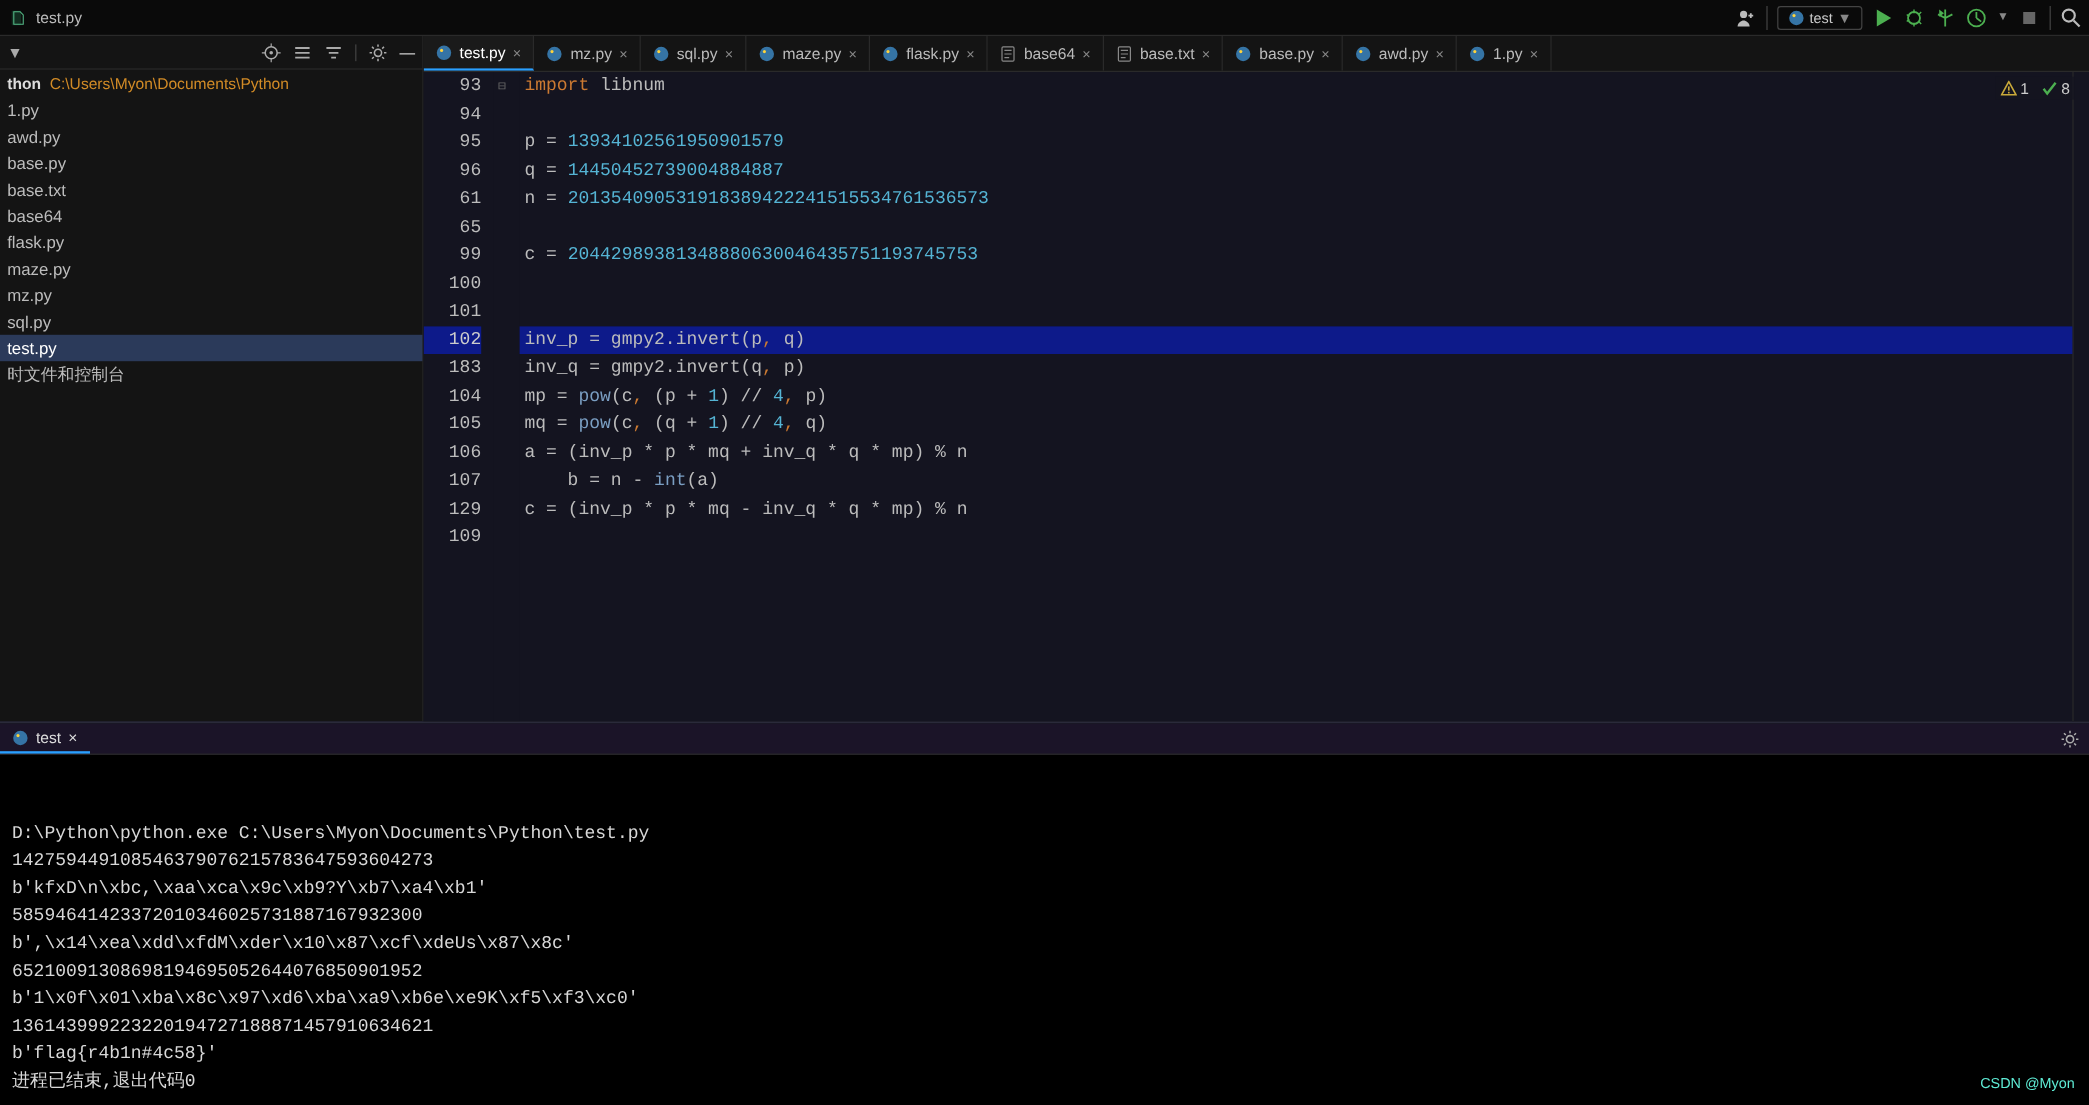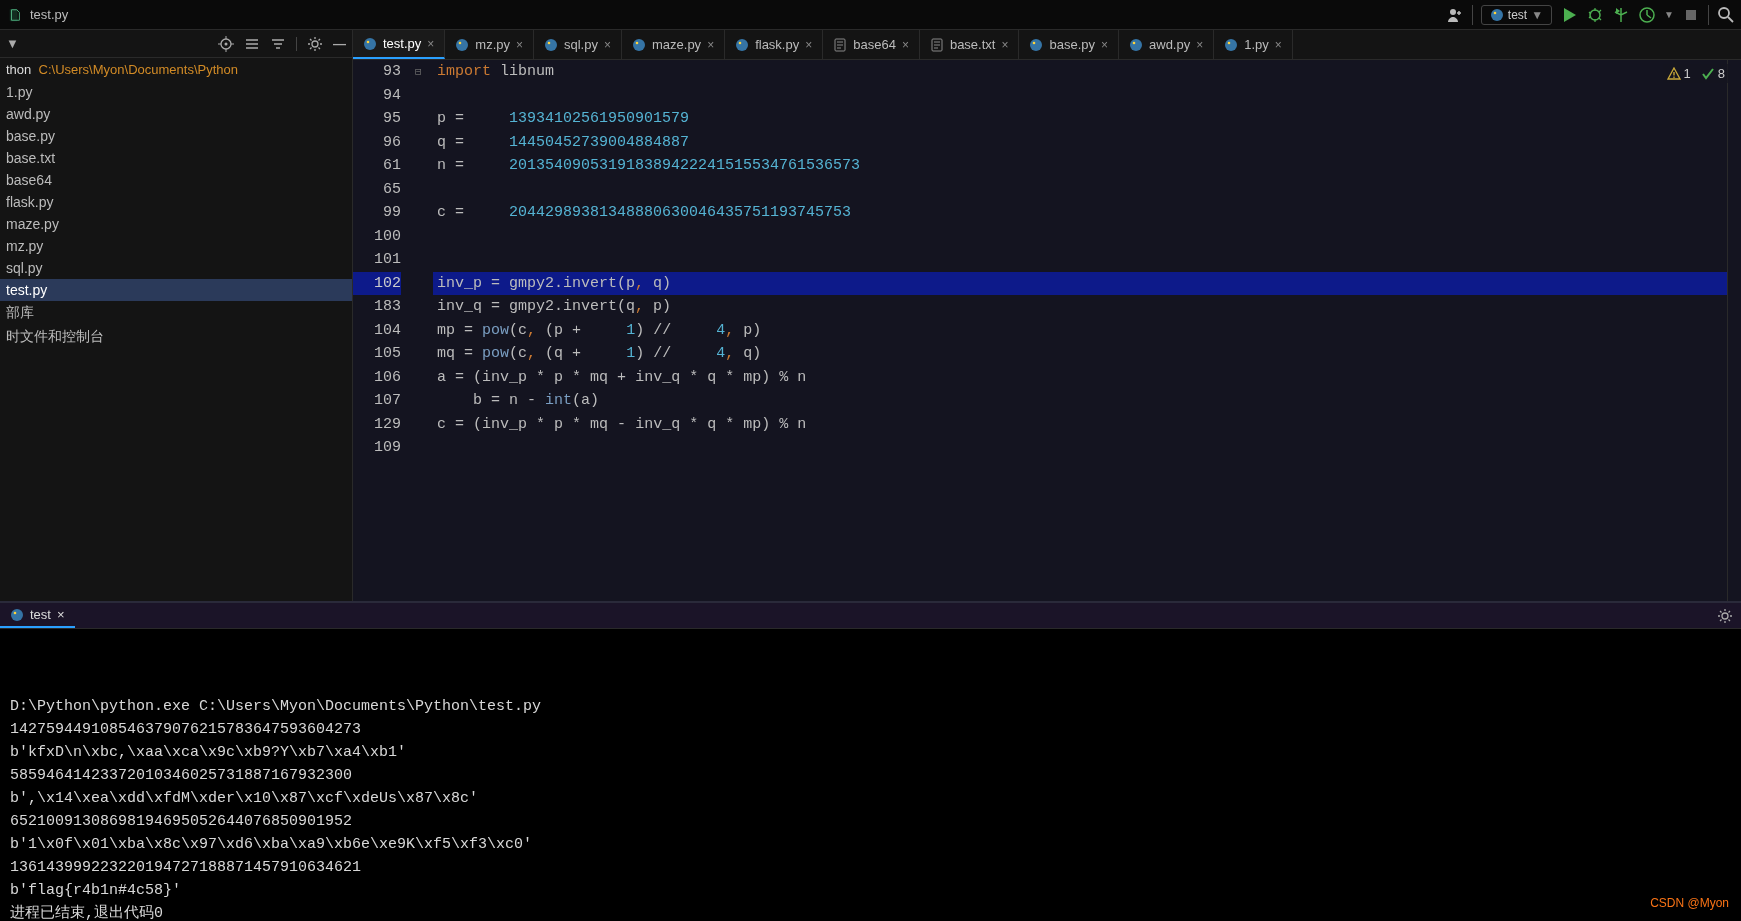--- a/index.html
+++ b/index.html
@@ -53,21 +53,21 @@
     padding: 0 6px;
     gap: 8px;
     border-bottom: 1px solid #2a2a2a;
   }
   .sidebar-toolbar .right { margin-left: auto; display: flex; gap: 10px; align-items: center; }
   .sidebar-toolbar svg, .sidebar-toolbar span.glyph { width: 16px; height: 16px; color: #aaa; cursor: pointer; }
   .project-root {
     padding: 4px 6px;
     white-space: nowrap;
   }
-  .project-root .name { color: #ddd; font-weight: 400; }
+  .project-root .name { color: #ddd; font-weight: 700; }
   .project-root .path { color: #d28b26; text-align: right; }
   .file-list { display: flex; flex-direction: column; }
   .file-item {
     padding: 3px 6px 3px 6px;
     color: #bcbcbc;
     cursor: pointer;
     font-size: 14px;
   }
   .file-item.selected { background: #2b3a5a; color: #fff; }
 
@@ -126,21 +126,21 @@
   .gutter .code-line { padding-left: 0; }
   .current-line-bg {
     position: absolute;
     left: 0; right: 0;
     height: 23.5px;
     background: #0d1a8a;
     z-index: 0;
   }
   .gutter .hl { background: #0d1a8a; color: #ccc; }
   .kwd { color: #cc7a32; }
-  .num { color: #55b4d4; margin-left: 36px; }
+  .num { color: #55b4d4; }
   .builtin { color: #7a9ec2; }
   .plain { color: #bcbcbc; }
   .comma { color: #cc7a32; }
 
   .inspections {
     position: absolute; top: 4px; right: 12px;
     display: flex; gap: 10px; align-items: center;
     background: rgba(20,20,32,0.7);
     padding: 2px 4px;
     z-index: 3;
@@ -170,33 +170,33 @@
     display: flex; align-items: center; gap: 6px;
     padding: 0 10px;
     color: #ddd;
     border-bottom: 2px solid #2aa0ff;
     font-size: 13px;
     cursor: pointer;
   }
   .run-tabbar .right { margin-left: auto; padding-right: 8px; display: flex; align-items: center; }
   .console {
     flex: 1;
-    padding: 20px 10px;
+    padding: 8px 10px;
     font-family: "Consolas", "Courier New", monospace;
     font-size: 15px;
     color: #d8d8d8;
     line-height: 23px;
     white-space: pre;
     overflow: hidden;
     position: relative;
   }
   .watermark {
     position: absolute;
     right: 12px; bottom: 6px;
-    color: #f97316; font-size: 12px;
+    color: #5eead4; font-size: 12px;
     font-family: "Segoe UI", Arial, sans-serif;
   }
 
   
   svg { display: block; }
 </style>
 </head>
 <body>
 
 <div class="topbar">
@@ -307,21 +307,20 @@
         <div class="file-item">awd.py</div>
         <div class="file-item">base.py</div>
         <div class="file-item">base.txt</div>
         <div class="file-item">base64</div>
         <div class="file-item">flask.py</div>
         <div class="file-item">maze.py</div>
         <div class="file-item">mz.py</div>
         <div class="file-item">sql.py</div>
         <div class="file-item selected">test.py</div>
       </div>
-    <div class="file-item">部库</div>
     <div class="file-item">时文件和控制台</div>
   </div>
 
   <div class="editor-pane">
     <div class="tabstrip" id="tabstrip">
         <div class="tab active">
           <span>
             <svg class="py-icon" viewBox="0 0 14 14">
               <circle cx="7" cy="7" r="6" fill="#3574a5"></circle>
               <circle cx="5" cy="5" r="1.3" fill="#ffd43b"></circle>

